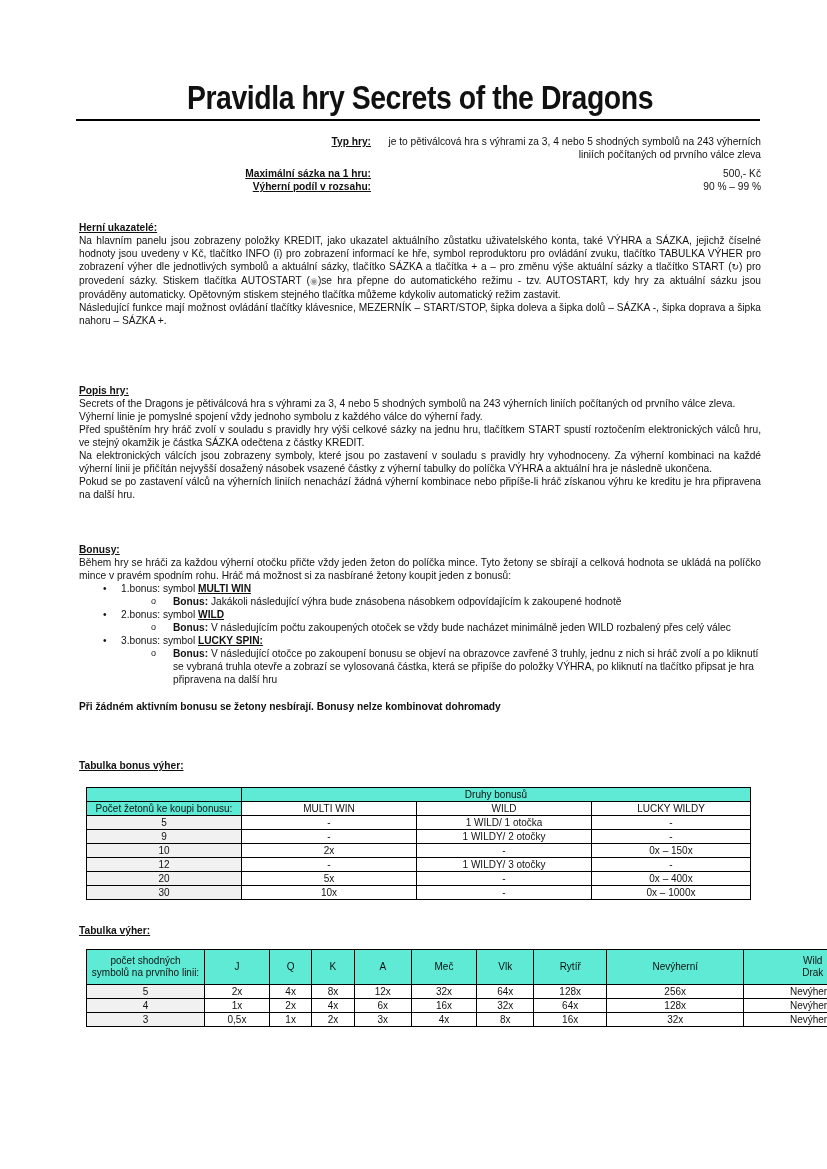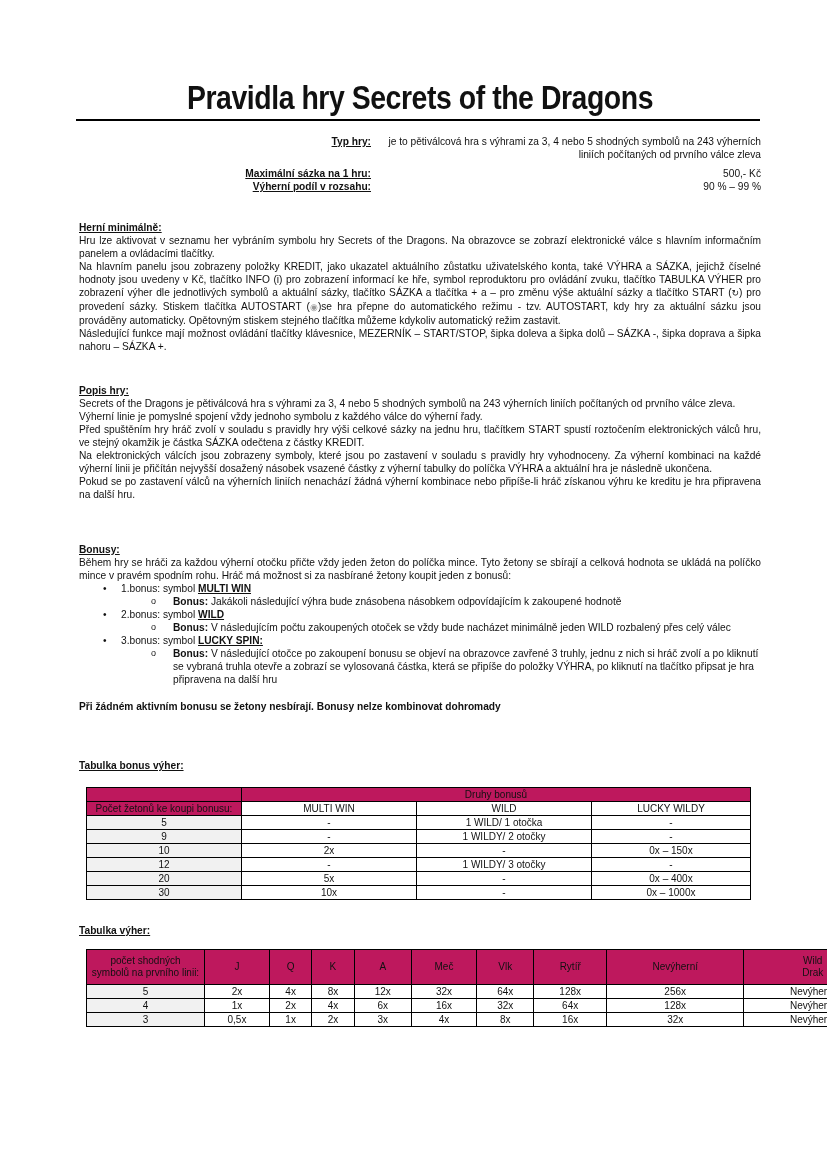--- a/index.html
+++ b/index.html
@@ -26,21 +26,21 @@
   ul.bonus > li { position: relative; padding-left: 16px; }
   ul.bonus > li::before { content: "•"; position: absolute; left: -2px; top: 0; }
   ul.sub { margin: 0; padding-left: 30px; list-style: none; }
   ul.sub > li { position: relative; padding-left: 22px; }
   ul.sub > li::before { content: "o"; position: absolute; left: 0; top: 0; font-size: 9px; }
   .b { font-weight: bold; }
   .bu { font-weight: bold; text-decoration: underline; }
   .note { font-weight: bold; }
   table { border-collapse: collapse; font-size: 10px; }
   td, th { border: 1px solid #000; text-align: center; font-weight: normal; padding: 0 2px; height: 13px; line-height: 13px; }
-  .grey { background: #be185d; }
+  .grey { background: #5eead4; }
   .rowgrey { background: #f1f1f1; }
   #bonus-table { position: absolute; left: 7px; top: 787px; width: 665px; }
   #win-table { position: absolute; left: 7px; top: 949px; width: 796px; }
   #win-table thead td { height: 34px; line-height: 12px; }
   .icon-inline { display: inline-block; font-size: 9px; }
 </style>
 </head>
 <body>
 
 <div class="page">
@@ -56,22 +56,21 @@
       <span class="lbl">Maximální sázka na 1 hru:</span>
       <span class="val">500,- Kč</span>
     </div>
     <div class="info-row">
       <span class="lbl">Výherní podíl v rozsahu:</span>
       <span class="val">90 % – 99 %</span>
     </div>
   </div>
 
   <div class="section" style="top:221px">
-    <div class="sec-head">Herní minimálně:</div>
-    <p>Hru lze aktivovat v seznamu her vybráním symbolu hry Secrets of the Dragons. Na obrazovce se zobrazí elektronické válce s hlavním informačním panelem a ovládacími tlačítky.</p>
+    <div class="sec-head">Herní ukazatelé:</div>
     <p><span>Na hlavním panelu jsou zobrazeny položky KREDIT, jako ukazatel aktuálního zůstatku uživatelského konta, také VÝHRA a SÁZKA, jejichž číselné hodnoty jsou uvedeny v Kč, tlačítko INFO (i) pro zobrazení informací ke hře, symbol reproduktoru pro ovládání zvuku, tlačítko TABULKA VÝHER pro zobrazení výher dle jednotlivých symbolů a aktuální sázky, tlačítko SÁZKA a tlačítka + a – pro změnu výše aktuální sázky a tlačítko START (</span><span class="icon-inline">↻</span><span>) pro provedení sázky. Stiskem tlačítka AUTOSTART (</span><span class="icon-inline" style="color:#999">◉</span><span>)se hra přepne do automatického režimu - tzv. AUTOSTART, kdy hry za aktuální sázku jsou prováděny automaticky. Opětovným stiskem stejného tlačítka můžeme kdykoliv automatický režim zastavit.</span></p>
     <p>Následující funkce mají možnost ovládání tlačítky klávesnice, MEZERNÍK – START/STOP, šipka doleva a šipka dolů – SÁZKA -, šipka doprava a šipka nahoru – SÁZKA +.</p>
   </div>
 
   <div class="section" style="top:384px">
     <div class="sec-head">Popis hry:</div>
     <p>Secrets of the Dragons je pětiválcová hra s výhrami za 3, 4 nebo 5 shodných symbolů na 243 výherních liniích počítaných od prvního válce zleva.</p>
     <p>Výherní linie je pomyslné spojení vždy jednoho symbolu z každého válce do výherní řady.</p>
     <p>Před spuštěním hry hráč zvolí v souladu s pravidly hry výši celkové sázky na jednu hru, tlačítkem START spustí roztočením elektronických válců hru, ve stejný okamžik je částka SÁZKA odečtena z částky KREDIT.</p>
     <p>Na elektronických válcích jsou zobrazeny symboly, které jsou po zastavení v souladu s pravidly hry vyhodnoceny. Za výherní kombinaci na každé výherní linii je přičítán nejvyšší dosažený násobek vsazené částky z výherní tabulky do políčka VÝHRA a aktuální hra je následně ukončena.</p>

